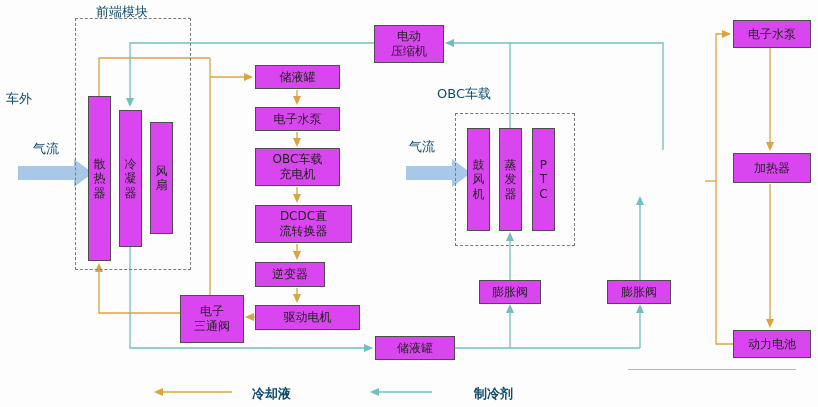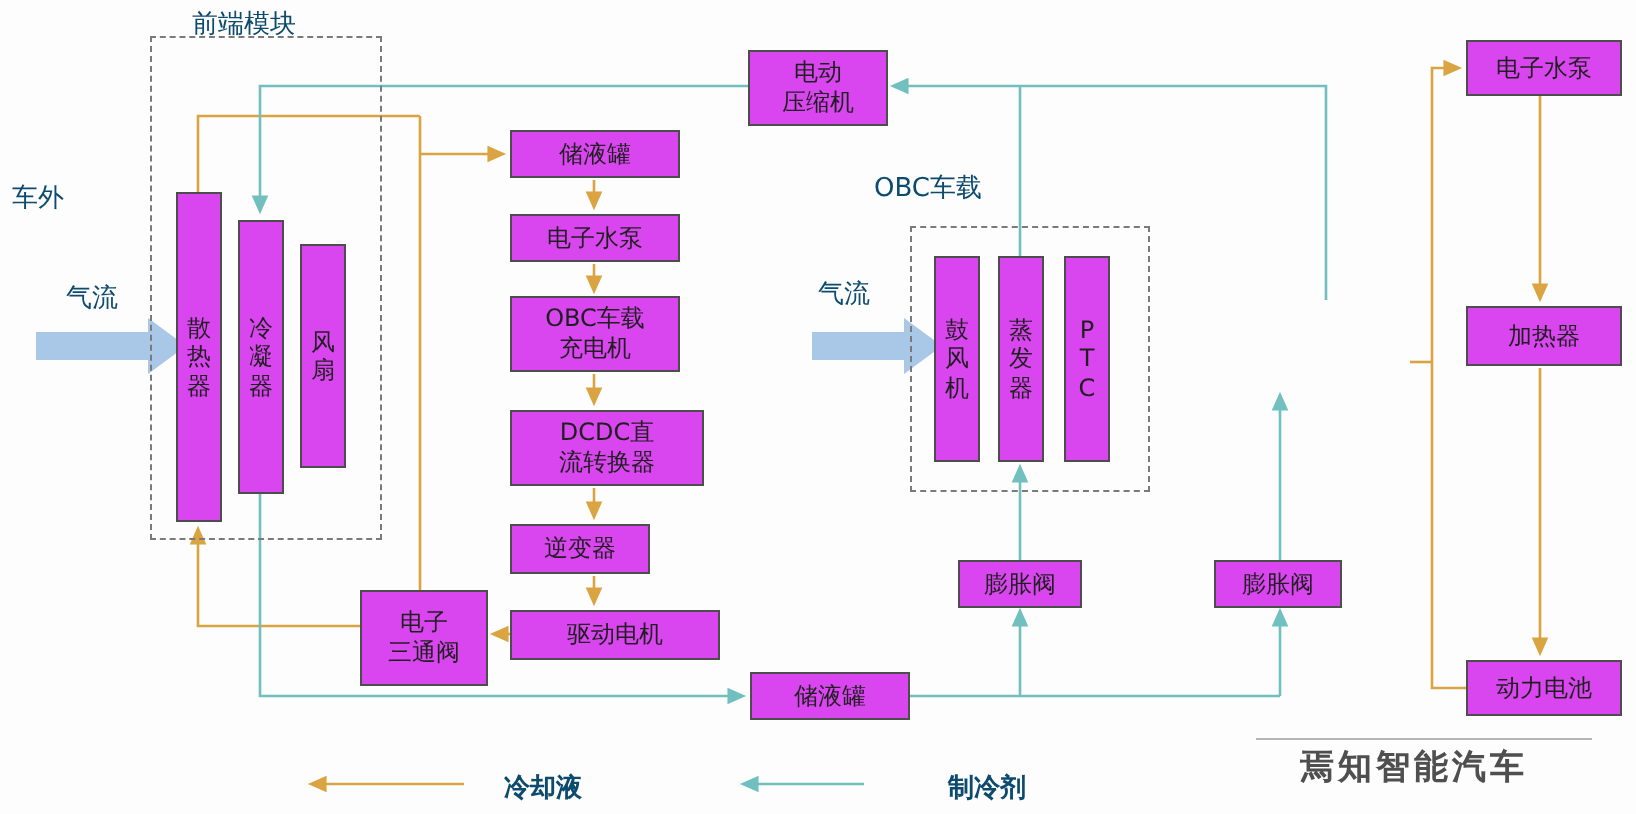--- a/index.html
+++ b/index.html
@@ -134,15 +134,14 @@
   <div class="box" style="left:180px;top:295px;width:64px;height:48px">电子
 三通阀</div>
   <div class="box" style="left:375px;top:336px;width:80px;height:24px">储液罐</div>
   <div class="box" style="left:479px;top:280px;width:62px;height:24px">膨胀阀</div>
   <div class="box" style="left:607px;top:280px;width:64px;height:24px">膨胀阀</div>
 
   <div class="legend-text" style="left:252px;top:385px">冷却液</div>
   <div class="legend-text" style="left:474px;top:385px">制冷剂</div>
 
   <div class="watermark-line"></div>
-  <div class="watermark">焉知智能汽车</div>
 
 </div>
 
 </body></html>

